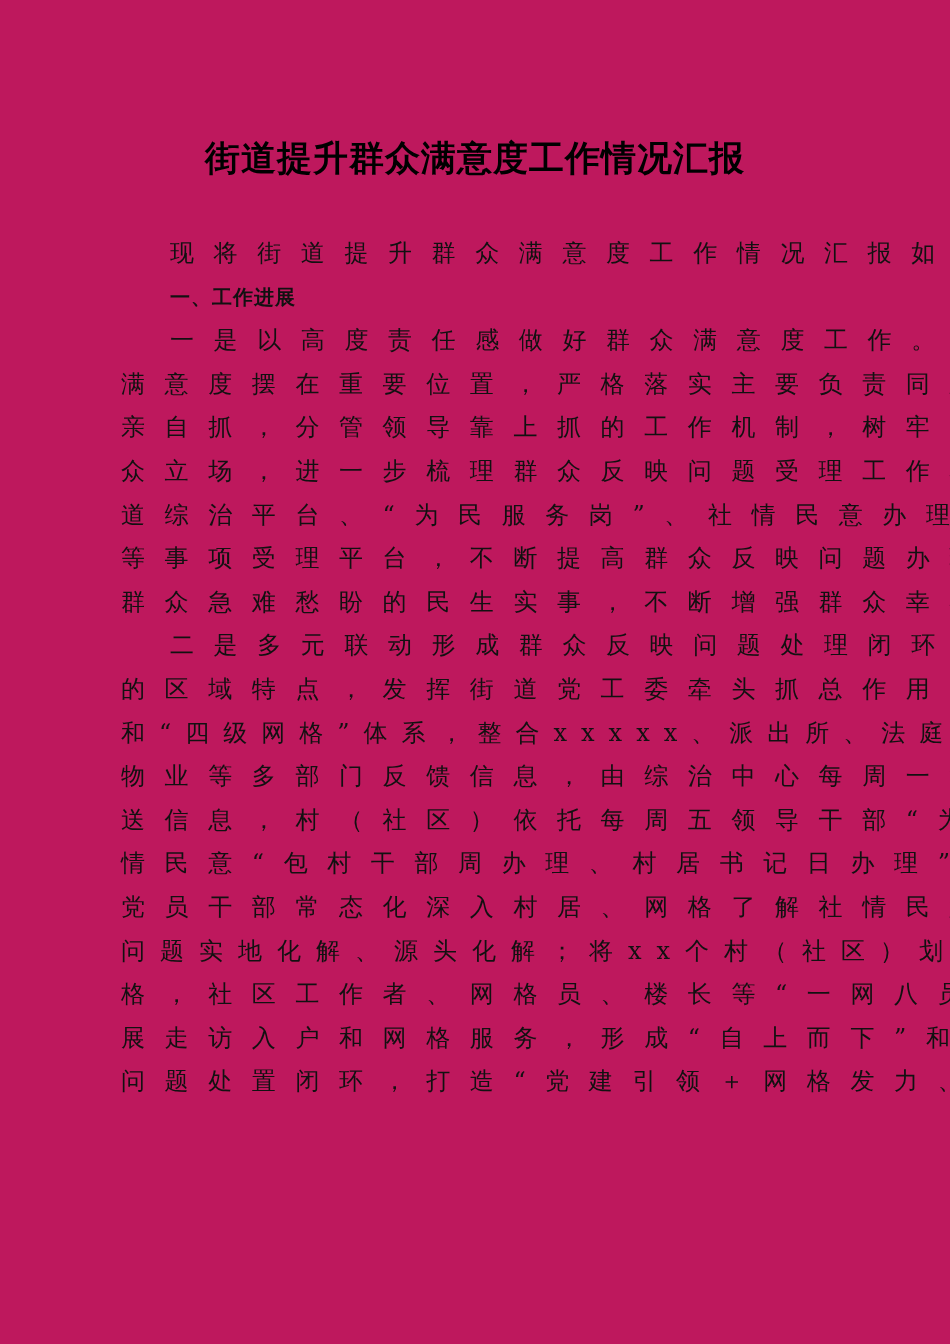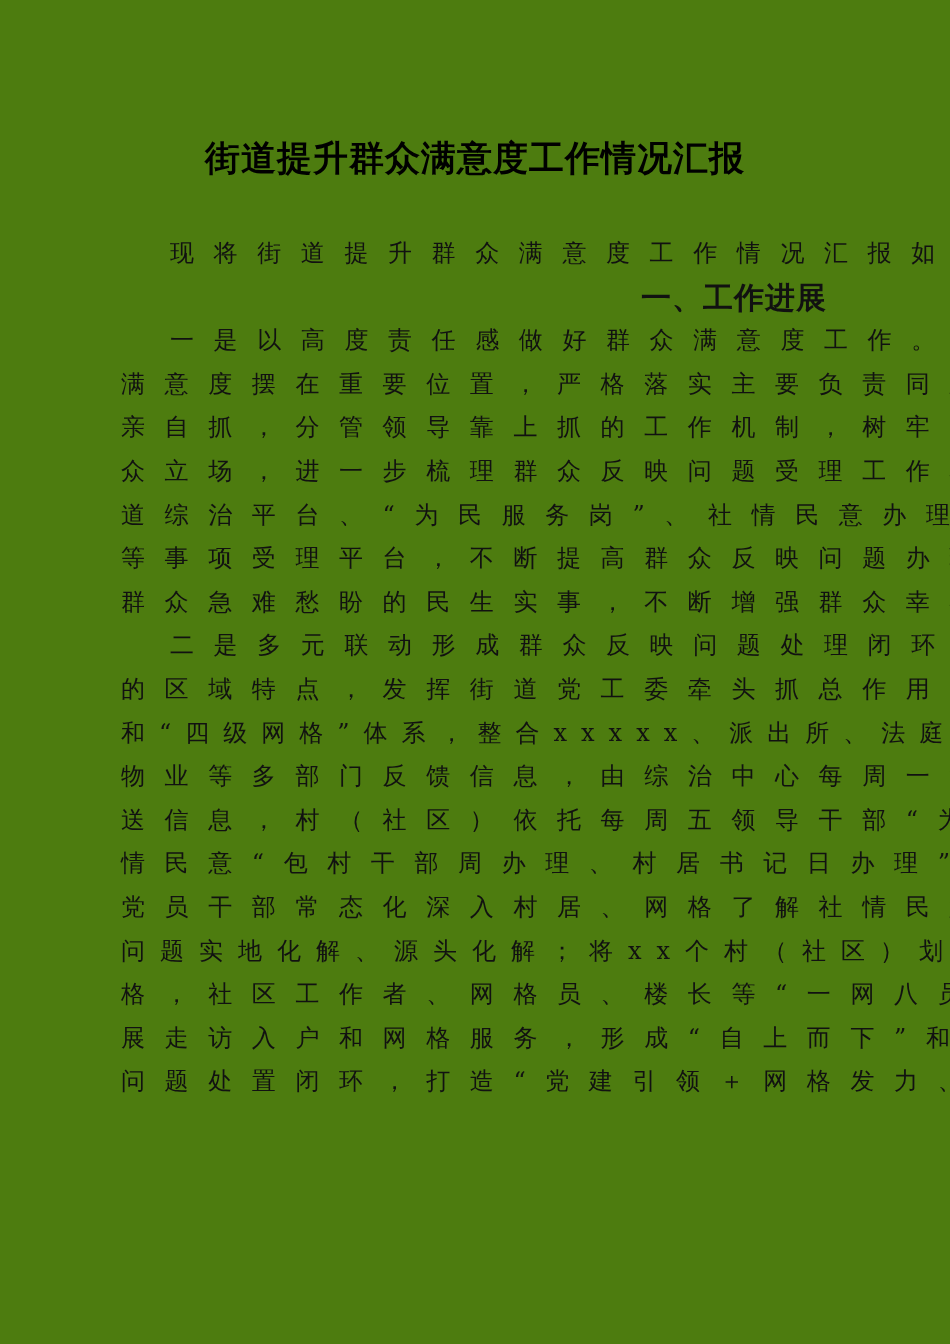--- a/index.html
+++ b/index.html
@@ -13,21 +13,21 @@
       position: relative;
       overflow: hidden;
       color: #111111;
     }
     .page {
       position: absolute;
       left: 0;
       top: 0;
       width: 950px;
       height: 1344px;
-      background: #4d7c0f;
+      background: #be185d;
     }
     .title {
       position: absolute;
       left: 0;
       width: 950px;
       top: 133px;
       text-align: center;
       font-family: "DejaVu Serif", "Liberation Serif", serif;
       font-weight: bold;
       font-size: 35px;
@@ -47,27 +47,26 @@
       line-height: 43.6px;
       height: 43.6px;
       white-space: nowrap;
       letter-spacing: 19.6px;
       color: #111;
     }
     .indent { padding-left: 49px; }
     .heading {
       font-family: "DejaVu Sans", "Liberation Sans", sans-serif;
       font-weight: bold;
-      font-size: 30px;
+      font-size: 20px;
       letter-spacing: 1px;
       line-height: 43.6px;
       height: 43.6px;
       padding-left: 49px;
       color: #111;
-      text-align: right;
     }
   </style>
 </head>
 <body>
 
 <div class="page">
   <div class="title">街道提升群众满意度工作情况汇报</div>
 
   <div class="body">
     <div class="line indent">现将街道提升群众满意度工作情况汇报如下。</div>

